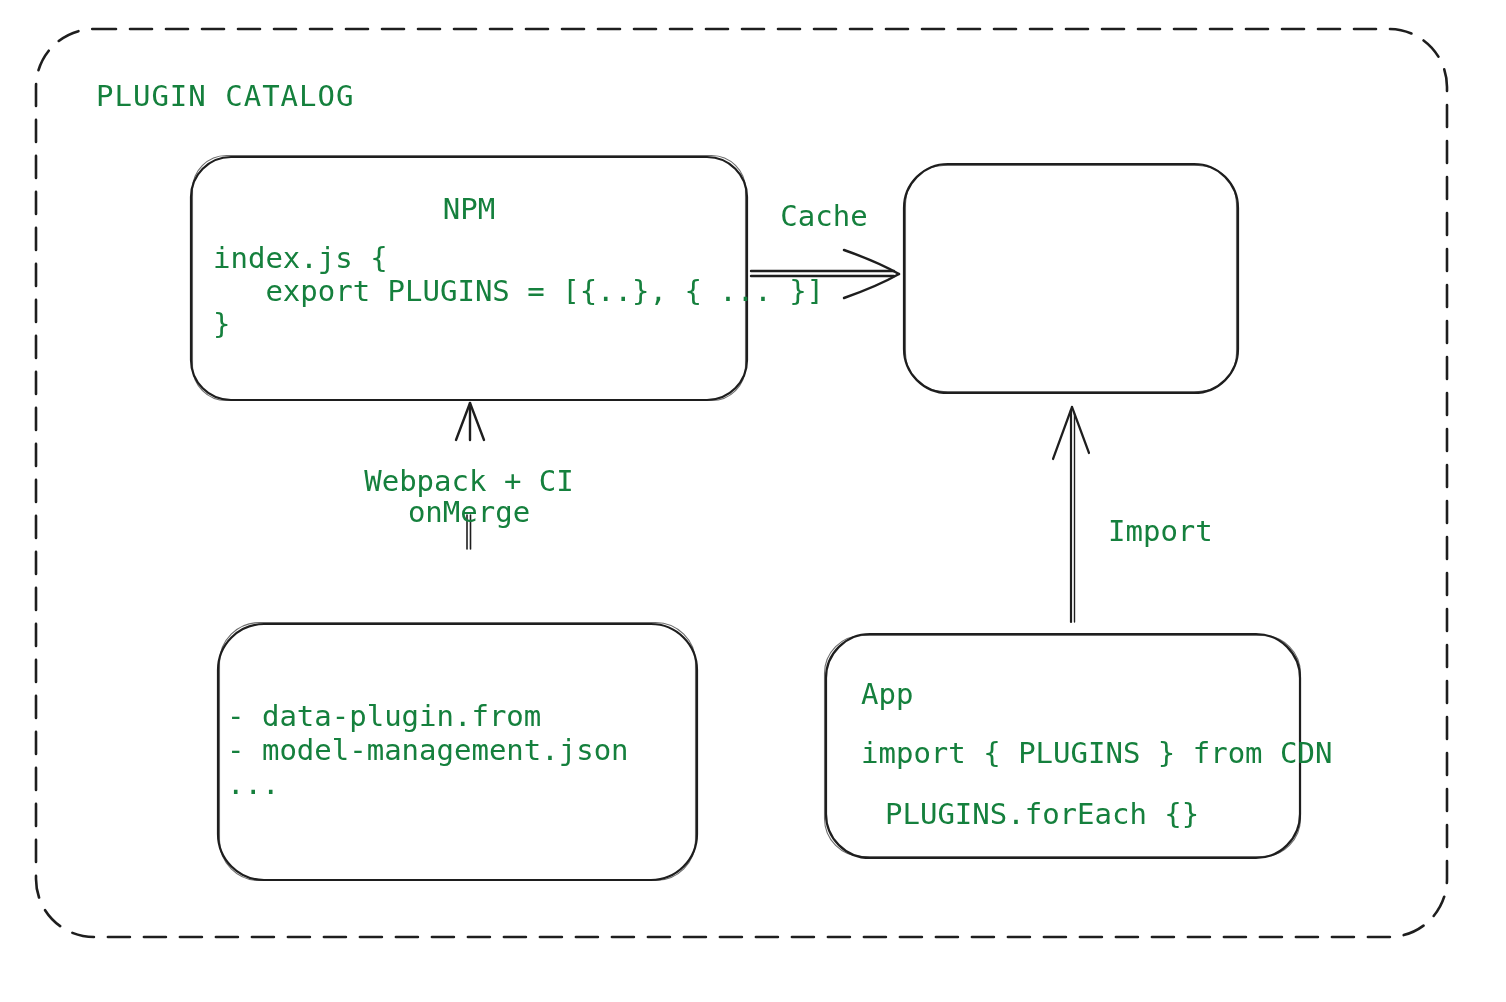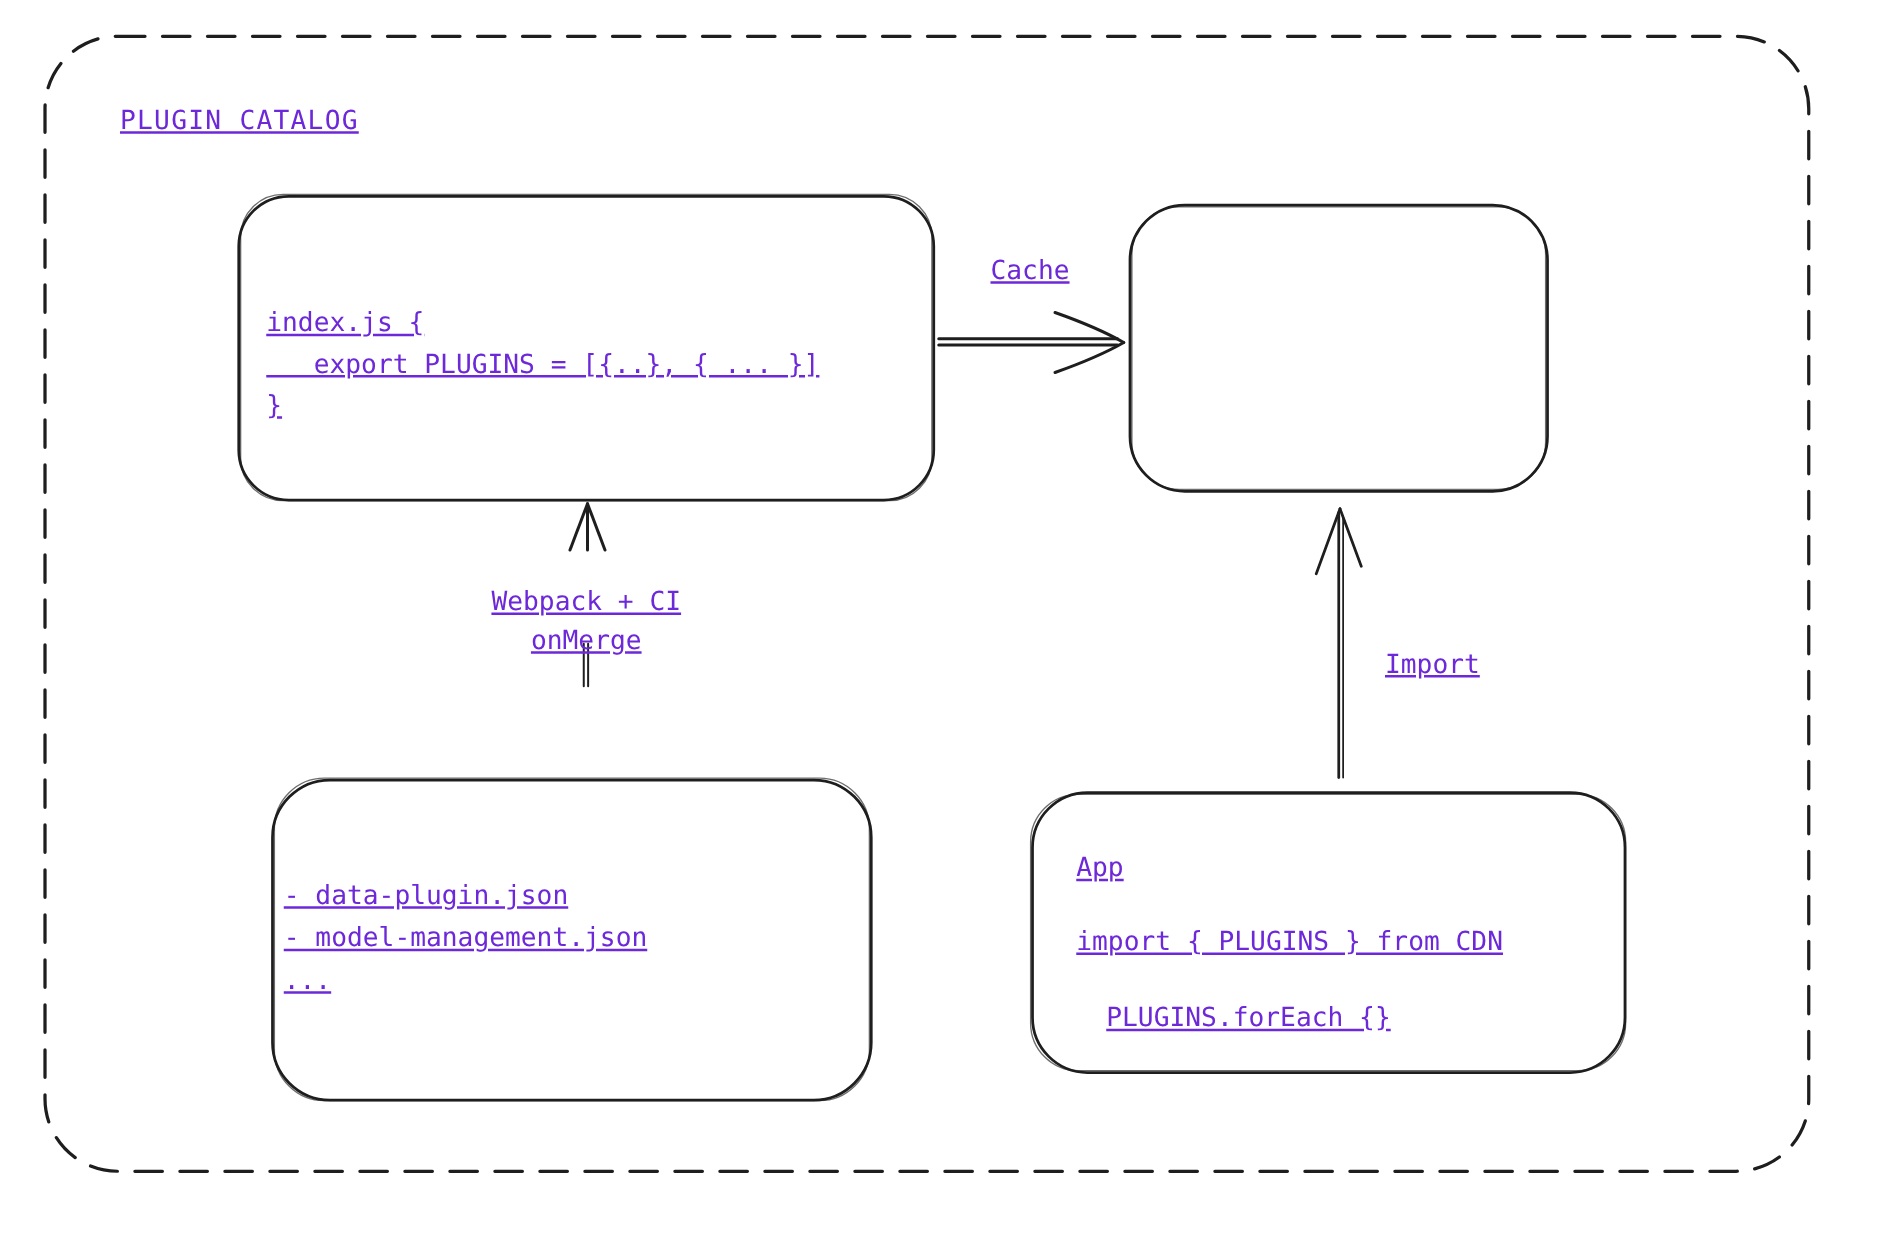--- a/index.html
+++ b/index.html
@@ -16,25 +16,24 @@
     font-family: "DejaVu Sans Mono", "Liberation Mono", monospace;
     color: #1e1e1e;
   }
   .shapes {
     position: absolute;
     left: 0;
     top: 0;
   }
   .t {
     position: absolute;
-    font-size: 21px;
+    font-size: 29px;
     line-height: 33px;
     white-space: pre;
-    color: #6d28d9;
-    text-decoration: underline;
+    color: #15803d;
   }
   .center { text-align: center; }
   #diagram-title { left: 96px; top: 80px; letter-spacing: 1px; }
   #npm-title     { left: 191px; top: 193px; width: 556px; }
   #npm-code      { left: 213px; top: 242px; }
   #cache-label   { left: 751px; top: 200px; width: 146px; }
   #cdn-label     { left: 904px; top: 259px; width: 334px; }
   #build-label   { left: 343px; top: 443px; width: 252px; line-height: 31px; margin-top: 23px; }
   #repo-label    { left: 218px; top: 565px; width: 436px; }
   #repo-code     { left: 227px; top: 699px; line-height: 34px; }
@@ -90,33 +89,34 @@
     <g stroke-width="2.2">
       <path d="M1071 622 V410"></path>
       <path d="M1074.5 622 V414" stroke-width="1.4"></path>
       <path d="M1053 459 L1072 407"></path>
       <path d="M1089 453 L1072 407"></path>
     </g>
   </svg>
 
   <div id="diagram-title" class="t">PLUGIN CATALOG</div>
 
+  <div id="npm-title" class="t center">NPM</div>
 
   <div id="npm-code" class="t">index.js {
    export PLUGINS = [{..}, { ... }]
 }</div>
 
   <div id="cache-label" class="t center">Cache</div>
 
 
   <div id="build-label" class="t center">Webpack + CI
 onMerge</div>
 
 
-  <div id="repo-code" class="t">- data-plugin.json
+  <div id="repo-code" class="t">- data-plugin.from
 - model-management.json
 ...</div>
 
   <div id="app-title" class="t">App</div>
 
   <div id="app-line1" class="t">import { PLUGINS } from CDN</div>
 
   <div id="app-line2" class="t">PLUGINS.forEach {}</div>
 
   <div id="import-label" class="t">Import</div>

